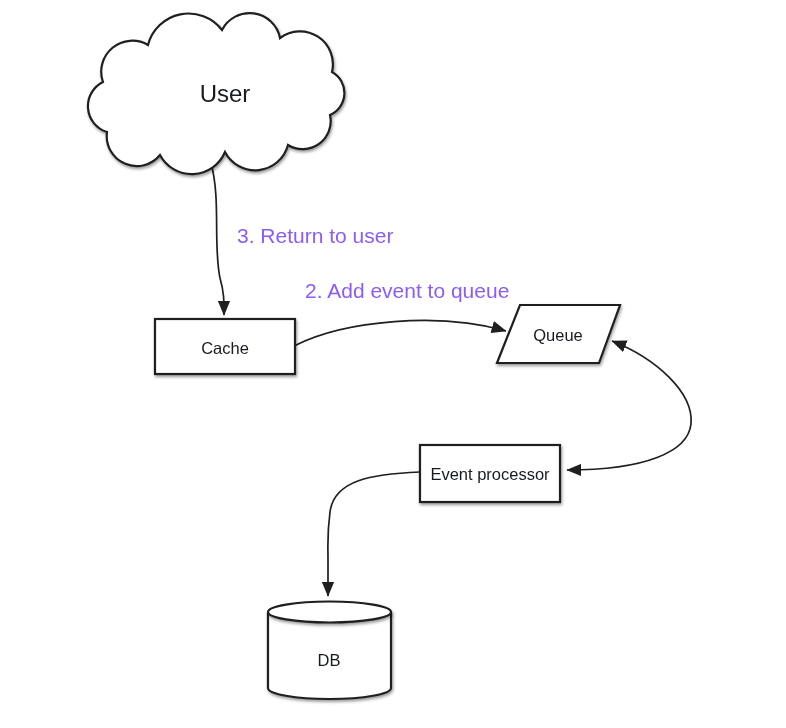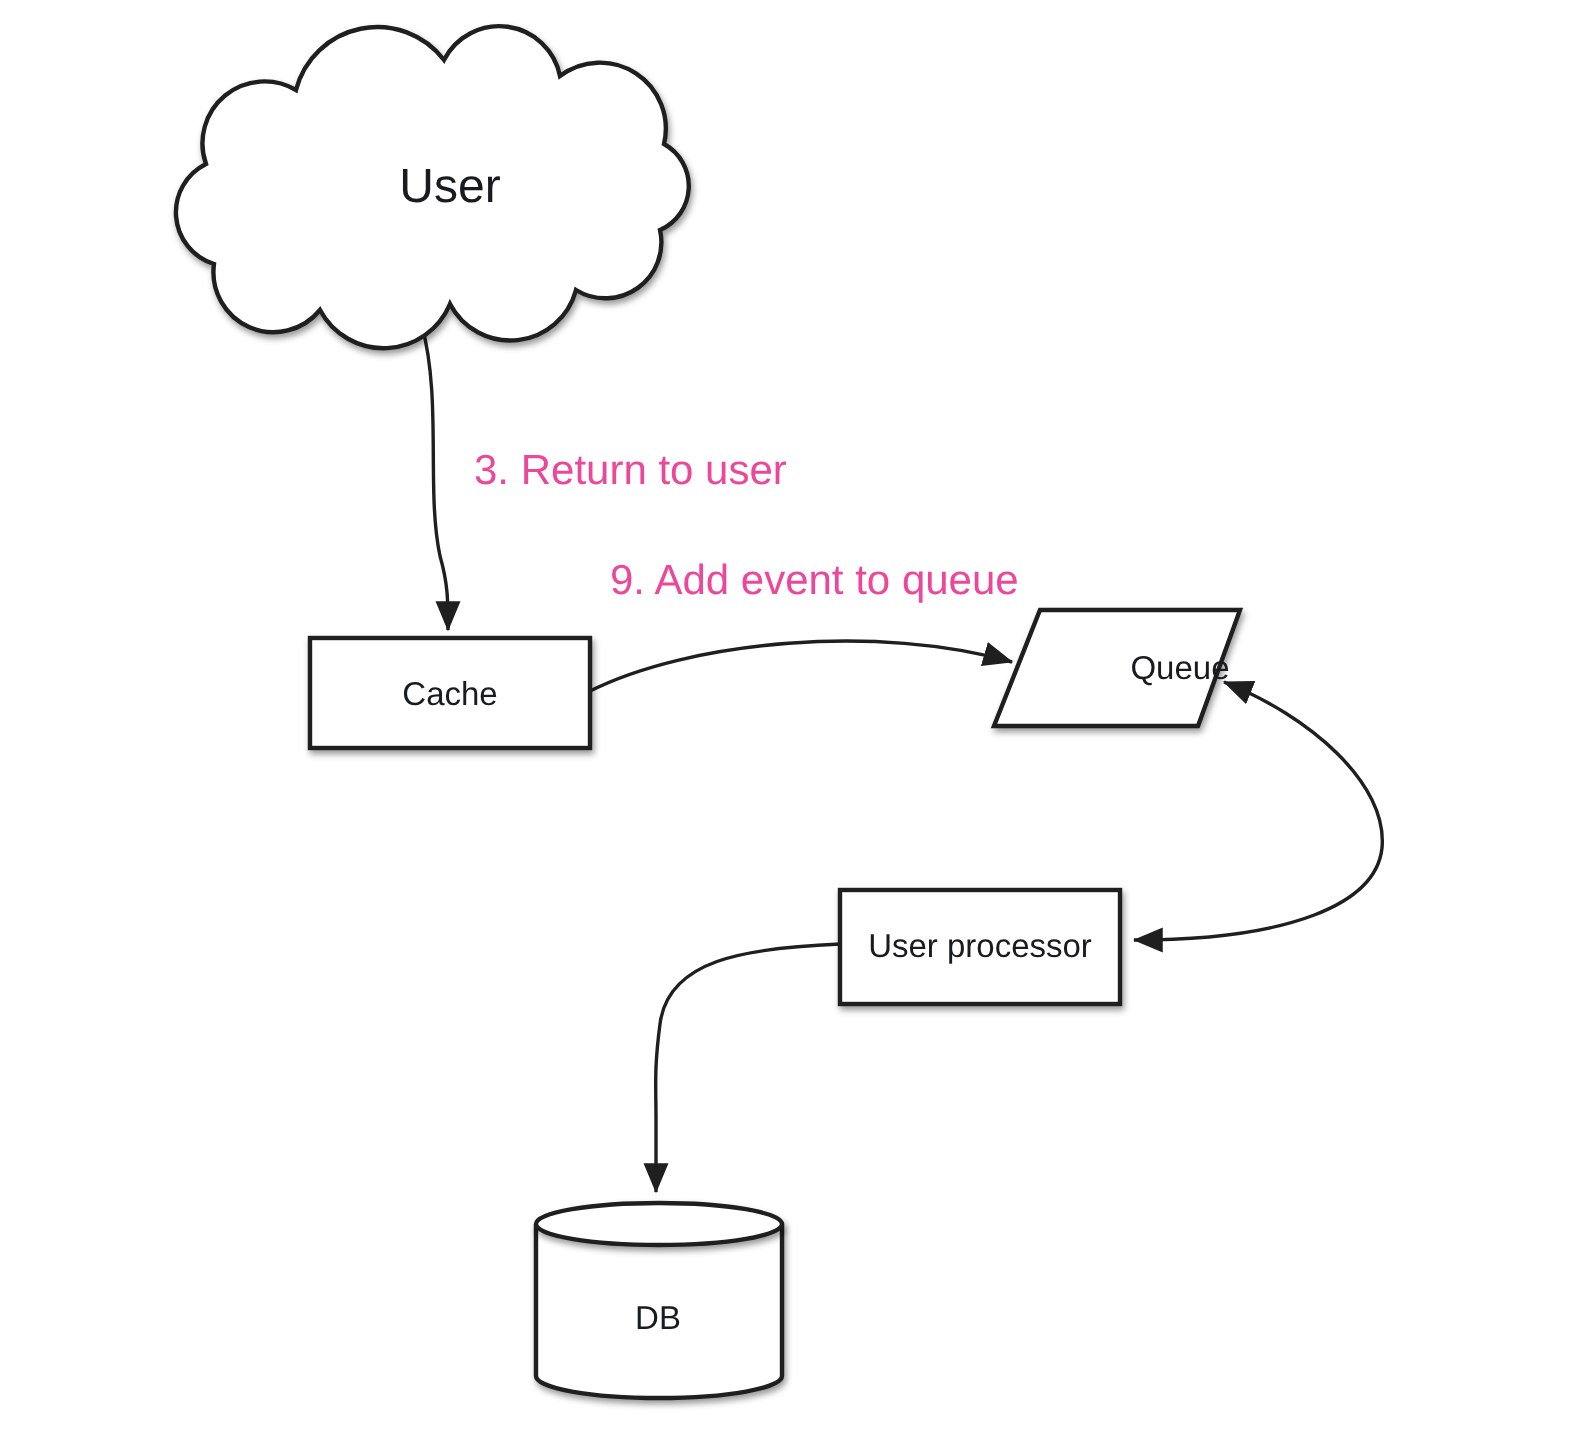--- a/index.html
+++ b/index.html
@@ -37,21 +37,21 @@
     fill: #1f1f1f;
     stroke: none;
   }
   .lbl {
     position: absolute;
     white-space: nowrap;
     color: #131418;
   }
   .step-lbl {
     font-size: 21px;
-    color: #ec4899;
+    color: #8b5cf6;
   }
   .node-lbl {
     transform: translate(-50%, -50%);
     font-size: 16.5px;
     color: #181b21;
   }
   .user-lbl {
     font-size: 24px;
   }
 </style>
@@ -84,20 +84,20 @@
     <rect class="shape" x="420" y="445" width="140" height="57"></rect>
 
     <g>
       <path class="shape" d="M 268,612 L 268,688 A 61.5,11 0 0 0 391,688 L 391,612"></path>
       <ellipse class="shape" cx="329.5" cy="612" rx="61.5" ry="10.5"></ellipse>
     </g>
   </svg>
 
   <div class="lbl node-lbl user-lbl" style="left:225px; top:94px;">User</div>
   <div class="lbl node-lbl" style="left:225px; top:348px;">Cache</div>
-  <div class="lbl node-lbl" style="left:590px; top:335px;">Queue</div>
-  <div class="lbl node-lbl" style="left:490px; top:474px;">User processor</div>
+  <div class="lbl node-lbl" style="left:558px; top:335px;">Queue</div>
+  <div class="lbl node-lbl" style="left:490px; top:474px;">Event processor</div>
   <div class="lbl node-lbl" style="left:329px; top:660px;text-align:center;">DB</div>
 
-  <div class="lbl step-lbl" style="left:305px; top:279px;">9. Add event to queue</div>
+  <div class="lbl step-lbl" style="left:305px; top:279px;">2. Add event to queue</div>
   <div class="lbl step-lbl" style="left:237px; top:224px;">3. Return to user</div>
 
 </div>
 
 </body></html>

